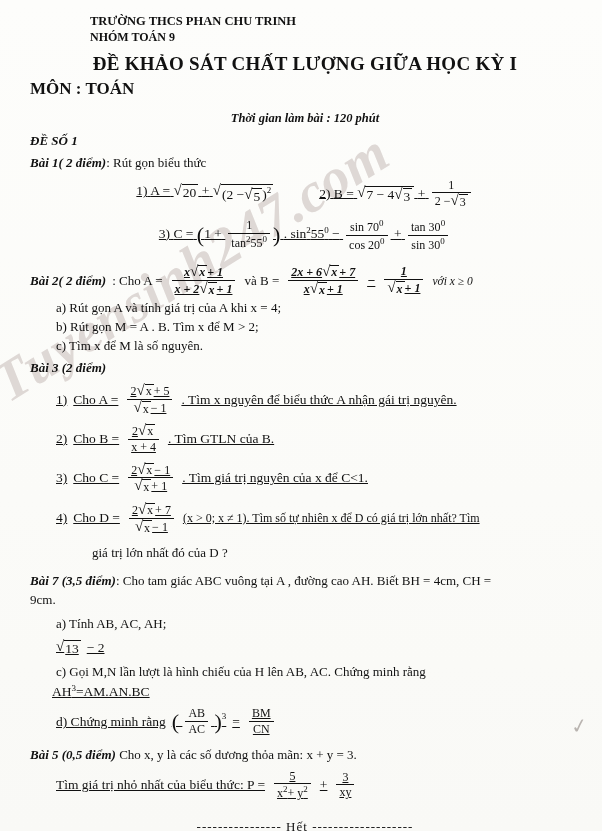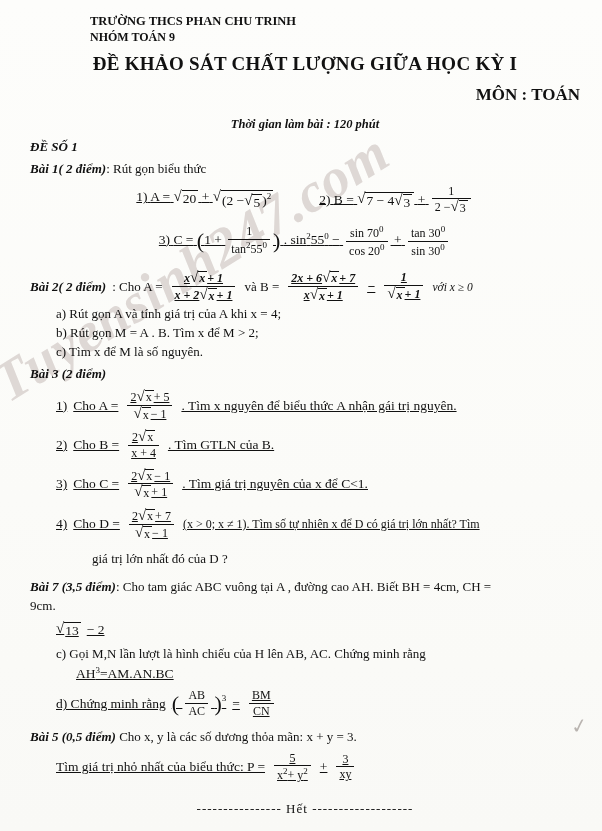--- a/index.html
+++ b/index.html
@@ -55,24 +55,24 @@
   .school div:nth-child(2){font-size:12px;}
 
   .title{
     text-align:center;
     font-weight:bold;
     font-size:19px;
     margin-top:8px;
     letter-spacing:.3px;
   }
   .subtitle{
-    text-align:right;
+    text-align:left;
     font-weight:bold;
     font-size:17px;
-    margin-top:10px;
+    margin-top:4px;
   }
   .timeline{
     text-align:center;
     font-weight:bold;
     font-style:italic;
     font-size:12.5px;
     margin-top:12px;
   }
   .de-so{
     font-weight:bold;
@@ -82,21 +82,21 @@
   }
   .bai{
     font-weight:bold;
     font-style:italic;
     font-size:13px;
     margin-top:6px;
   }
   .bai .norm{font-weight:normal;font-style:normal;}
   .line{font-size:13px;margin-top:3px;}
   .indent1{margin-left:26px;}
-  .indent2{margin-left:46px;}
+  .indent2{margin-left:22px;}
   .indent3{margin-left:62px;}
   .center-row{display:flex;justify-content:center;gap:46px;align-items:center;margin-top:8px;}
   .row{display:flex;align-items:center;gap:6px;margin-top:7px;}
 
   
   .m{font-family:"Liberation Serif", serif;font-size:13.5px;white-space:nowrap;text-decoration:underline;}
   .frac{display:inline-flex;flex-direction:column;vertical-align:middle;text-align:center;margin:0 3px;}
   .frac .num{padding:0 3px;font-size:12px;line-height:1.15;}
   .frac .den{padding:0 3px;border-top:1px solid #111;font-size:12px;line-height:1.2;}
   .sqrt{display:inline-flex;align-items:stretch;}
@@ -307,20 +307,21 @@
       </span>
       <span class="m" style="font-size:12px">(x &gt; 0; x ≠ 1). Tìm số tự nhiên x để D có giá trị lớn nhất? Tìm</span>
     </div>
     <div class="line indent3" style="margin-top:10px">giá trị lớn nhất đó của D ?</div>
 
     <div class="bai" style="margin-top:12px">
       <span>Bài 7 (3,5 điểm)</span><span class="norm">: Cho tam giác ABC vuông tại A , đường cao AH. Biết BH = 4cm, CH =</span>
     </div>
     <div class="line">9cm.</div>
 
+    <div class="line indent1" style="margin-top:8px">a) Tính AB, AC, AH;</div>
 
     <div class="row indent1">
       <span class="m sqrt">
           <span class="sym">√</span>
           <span class="rad">13</span>
         </span>
       <span class="m">− 2</span>
     </div>
 
     <div class="line indent1" style="margin-top:7px">c) Gọi M,N lần lượt là hình chiếu của H lên AB, AC. Chứng minh rằng</div>

